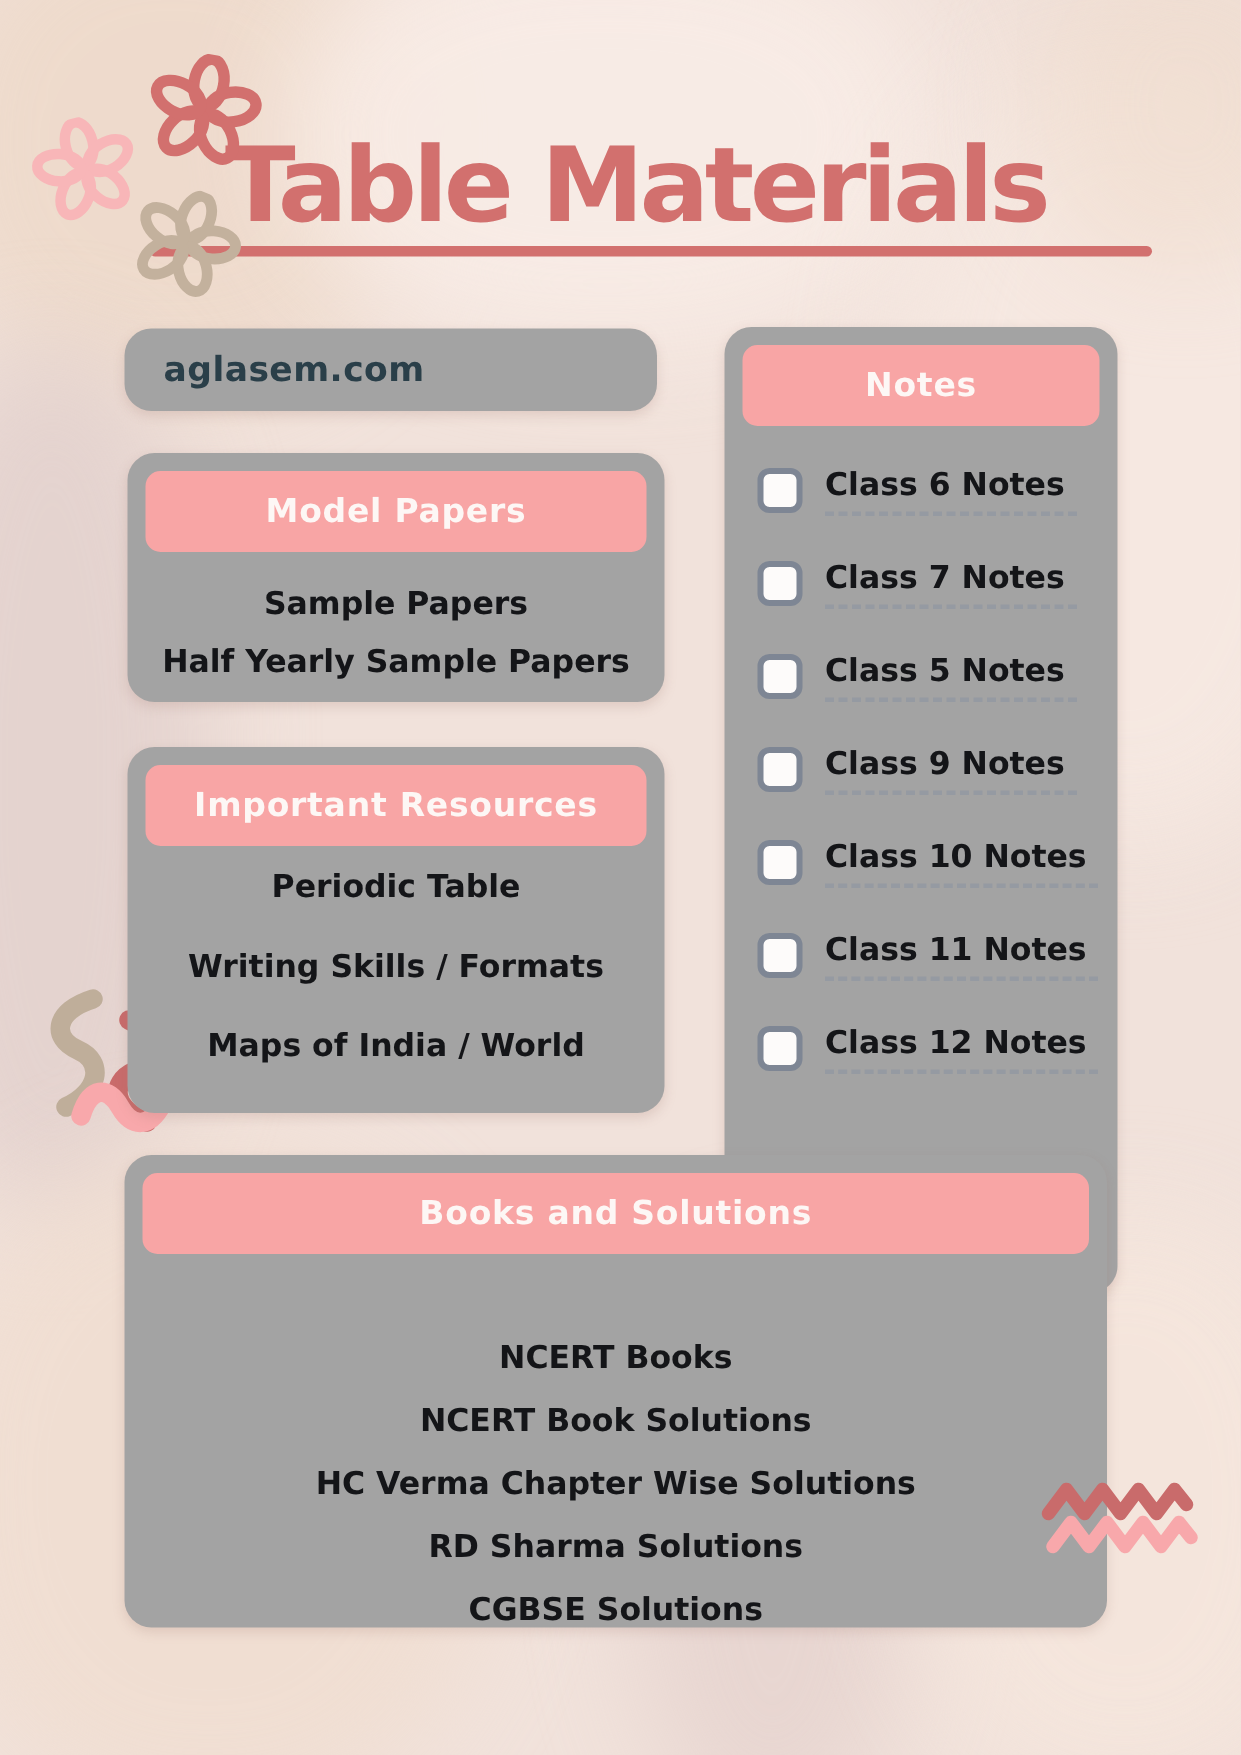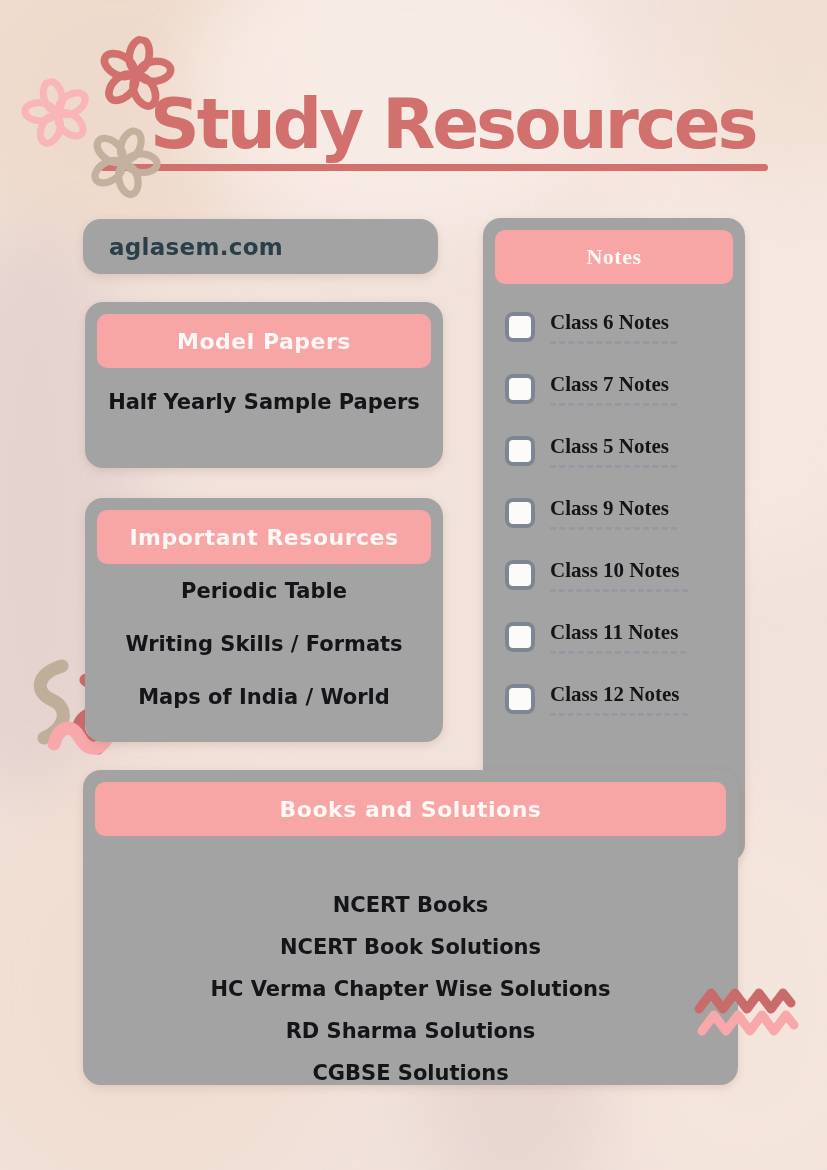--- a/index.html
+++ b/index.html
@@ -44,21 +44,21 @@
   .site-label{margin-left:26px;font-size:23px;font-weight:bold;color:#2a3f49;letter-spacing:.3px;}
 
   .model-card{left:85px;top:302px;width:358px;height:166px;}
   .resources-card{left:85px;top:498px;width:358px;height:244px;}
   .list-items{display:flex;flex-direction:column;align-items:center;}
   .model-card .list-items{padding-top:14px;}
   .model-card .item{height:39px;display:flex;align-items:center;font-size:21px;font-weight:bold;color:#141518;}
   .resources-card .list-items{}
   .resources-card .item{height:53px;display:flex;align-items:center;font-size:21px;font-weight:bold;color:#141518;}
 
-  .notes-card{left:483px;top:218px;width:262px;height:644px;font-family:Liberation Serif, serif;}
+  .notes-card{left:483px;top:218px;width:262px;height:644px;}
   .note-rows{padding:12px 0 0 22px;}
   .note-row{height:62px;display:flex;align-items:center;}
   .checkbox{
     width:22px;height:22px;border:4px solid #7e8694;border-radius:8px;
     background:#fdfbfa;flex:none;margin-right:15px;
   }
   .note-label{
     font-size:21px;font-weight:bold;color:#141518;white-space:nowrap;
     border-bottom:3px dashed #959aa2;padding:0 8px 6px 0;
   }
@@ -77,21 +77,21 @@
 <div class="patch p1"></div>
 <div class="patch p2"></div>
 <div class="patch p3"></div>
 <div class="patch p4"></div>
 <div class="patch p5"></div>
 <div class="patch p6"></div>
 <div class="patch p7"></div>
 <div class="patch p8"></div>
 
 <div class="title-underline"></div>
-<div class="page-title">Study Resources</div>
+<div class="page-title">Table Materials</div>
 
 <svg class="deco" style="left:22px;top:78px;transform:rotate(-14deg);" width="70" height="70" viewBox="0 0 100 100" fill="none" stroke-width="10" stroke-linecap="round" stroke="#f8b6b8">
   <ellipse cx="50" cy="25" rx="13" ry="21"></ellipse>
   <ellipse cx="50" cy="25" rx="13" ry="21" transform="rotate(72 50 50)"></ellipse>
   <ellipse cx="50" cy="25" rx="13" ry="21" transform="rotate(144 50 50)"></ellipse>
   <ellipse cx="50" cy="25" rx="13" ry="21" transform="rotate(216 50 50)"></ellipse>
   <ellipse cx="50" cy="25" rx="13" ry="21" transform="rotate(288 50 50)"></ellipse>
 </svg>
 <svg class="deco" style="left:98px;top:36px;transform:rotate(10deg);" width="76" height="76" viewBox="0 0 100 100" fill="none" stroke-width="10" stroke-linecap="round" stroke="#d2706e">
   <ellipse cx="50" cy="25" rx="13" ry="21"></ellipse>
@@ -108,20 +108,21 @@
   <ellipse cx="50" cy="25" rx="13" ry="21" transform="rotate(288 50 50)"></ellipse>
 </svg>
 
 <div class="card site-card">
   <span class="site-label">aglasem.com</span>
 </div>
 
 <div class="card model-card">
   <div class="pill-header">Model Papers</div>
   <div class="list-items">
+    <div class="item">Sample Papers</div>
     <div class="item">Half Yearly Sample Papers</div>
   </div>
 </div>
 
 <div class="card resources-card">
   <div class="pill-header">Important Resources</div>
   <div class="list-items">
     <div class="item">Periodic Table</div>
     <div class="item">Writing Skills / Formats</div>
     <div class="item">Maps of India / World</div>

